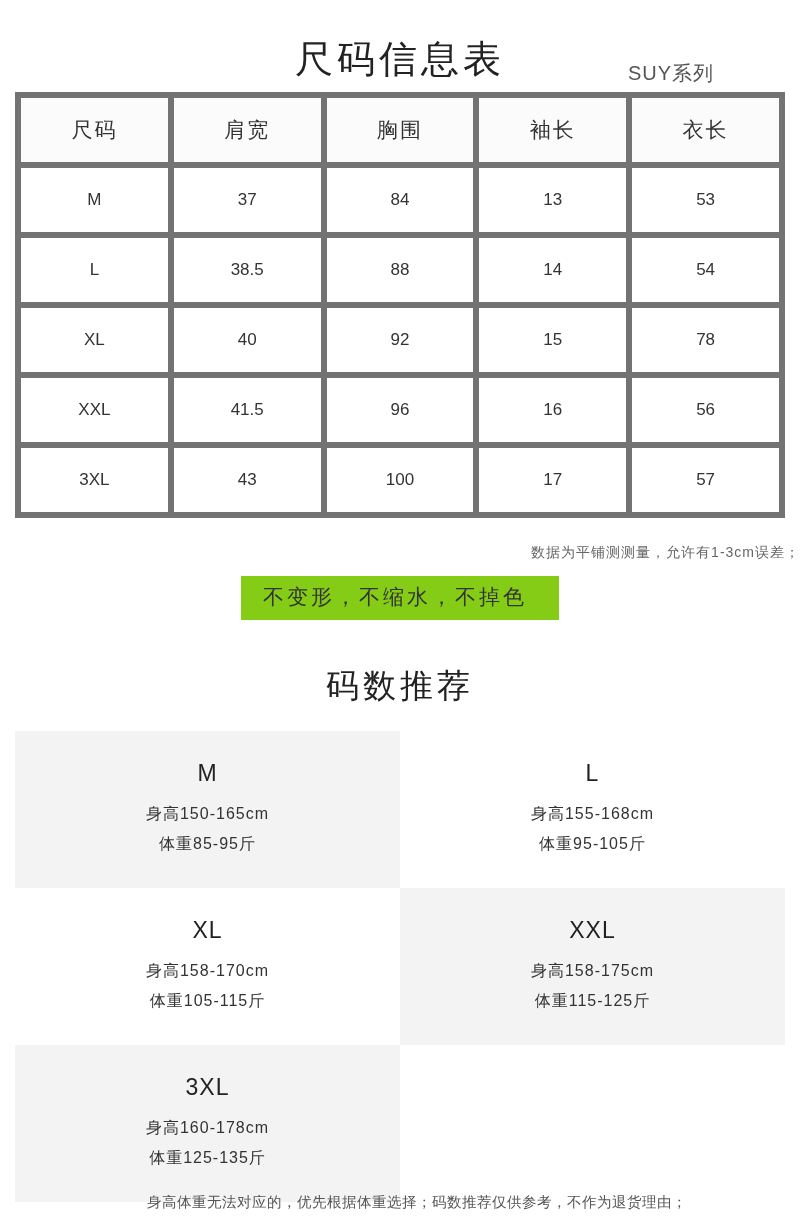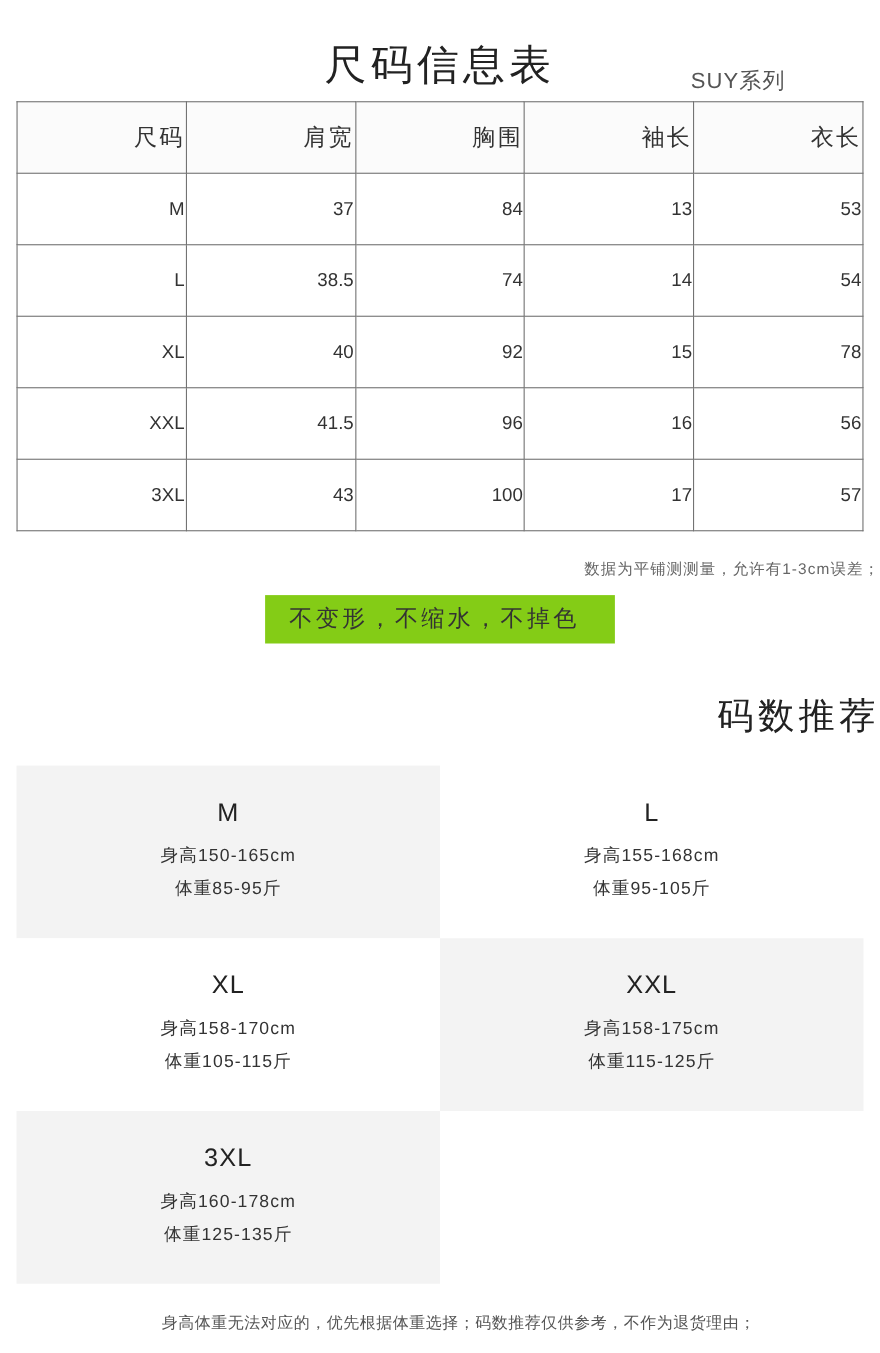--- a/index.html
+++ b/index.html
@@ -49,22 +49,22 @@
   }
 
   
   .size-table {
     width: 770px;
     margin: 0 auto;
     border-collapse: collapse;
     table-layout: fixed;
   }
   .size-table th, .size-table td {
-    border: 1px solid #737373;
-    text-align: right;
+    border: 6px solid #737373;
+    text-align: center;
     font-weight: normal;
     color: #333;
   }
   .size-table thead th {
     height: 62px;
     font-size: 21px;
     background: #fbfbfb;
     letter-spacing: 2px;
   }
   .size-table tbody td {
@@ -93,21 +93,21 @@
     background: #84cc16;
     color: #333;
     font-size: 21px;
     letter-spacing: 3px;
     padding: 7px 32px 9px 22px;
   }
 
   
   .sub-title {
     margin-top: 44px;
-    text-align: right;
+    text-align: center;
     font-size: 33px;
     letter-spacing: 4px;
     color: #222;
     font-weight: normal;
   }
 
   
   .rec-grid {
     width: 770px;
     margin: 22px auto 0 auto;
@@ -177,21 +177,21 @@
       <tr>
         <td class="sz">M</td>
         <td>37</td>
         <td>84</td>
         <td>13</td>
         <td>53</td>
       </tr>
       <tr>
         <td class="sz">L</td>
         <td>38.5</td>
-        <td>74</td>
+        <td>88</td>
         <td>14</td>
         <td>54</td>
       </tr>
       <tr>
         <td class="sz">XL</td>
         <td>40</td>
         <td>92</td>
         <td>15</td>
         <td>78</td>
       </tr>

